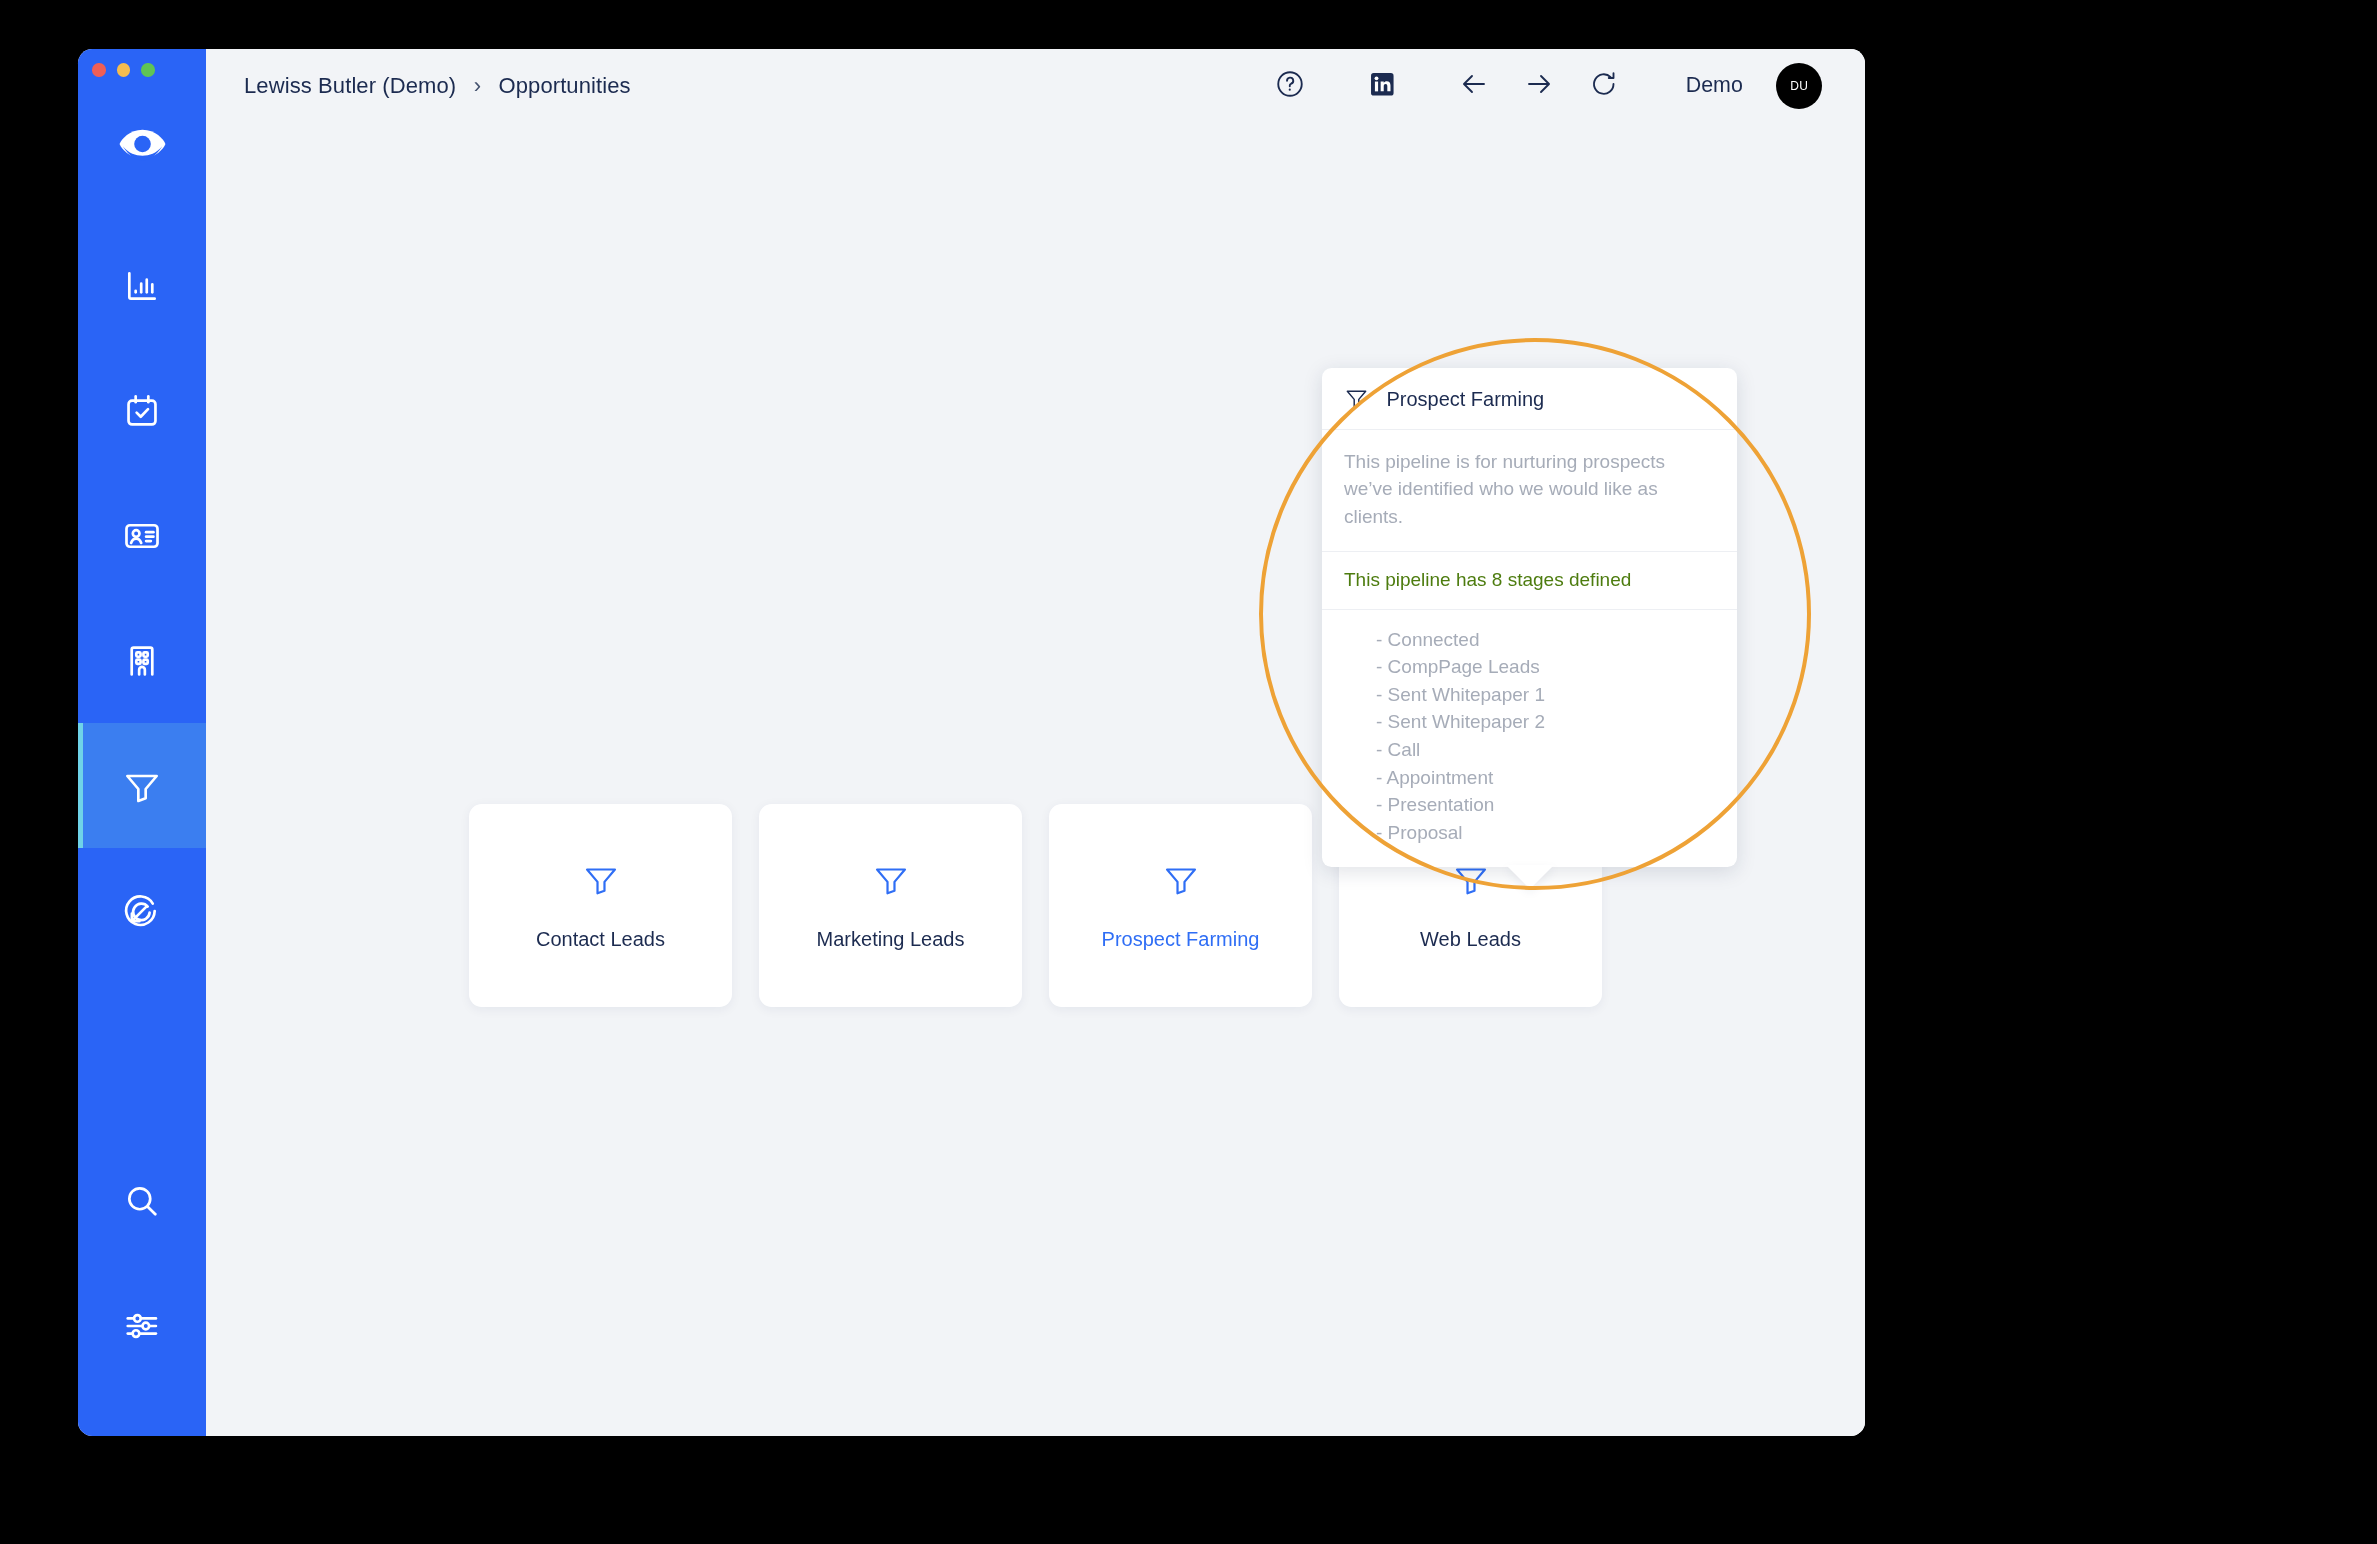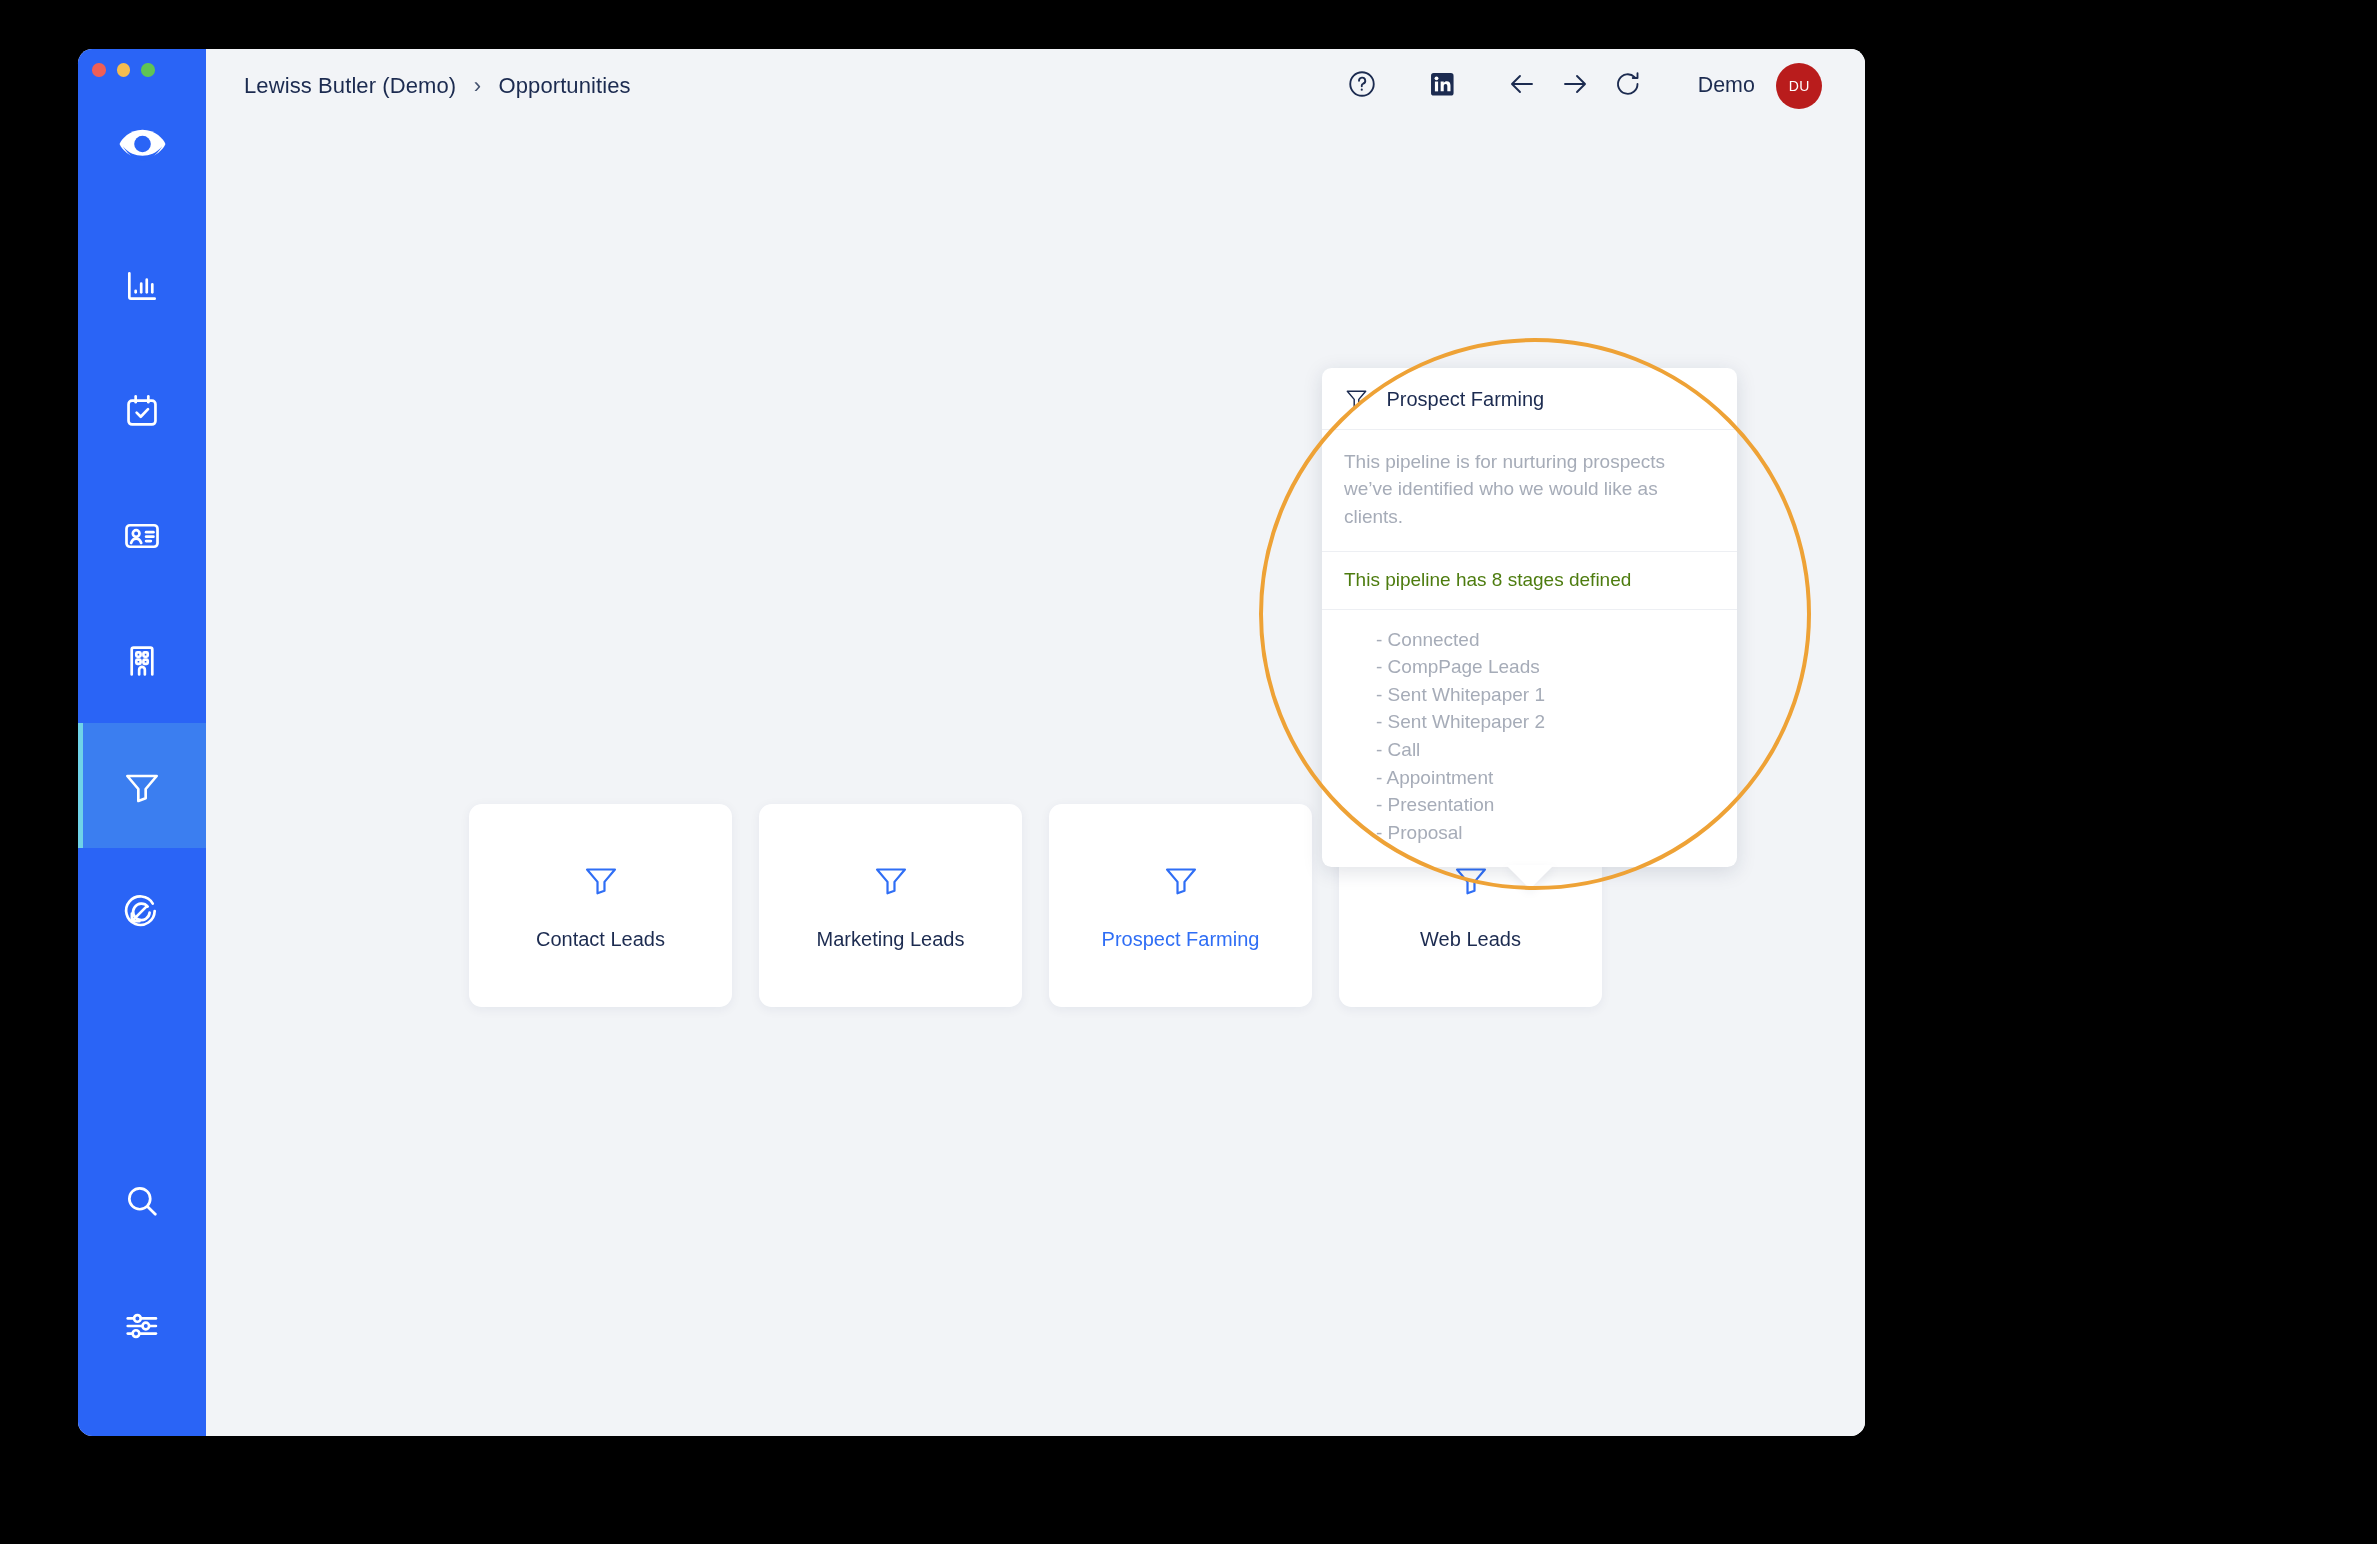--- a/index.html
+++ b/index.html
@@ -86,39 +86,39 @@
     color: #1c2b50;
     letter-spacing: 0.1px;
   }
   #breadcrumb .crumb { cursor: pointer; white-space: nowrap; }
   #breadcrumb .chev { color: #45526f; font-size: 22px; line-height: 1; }
 
   #topbar-actions {
     margin-left: auto;
     display: flex;
     align-items: center;
-    gap: 4px;
+    gap: 16px;
   }
   .tb-btn {
     width: 49px; height: 49px;
     display: flex; align-items: center; justify-content: center;
     cursor: pointer;
   }
   .tb-gap-lg { margin-right: 27px; }
   #demo-label {
     font-size: 21.4px; color: #1c2b50;
     margin-left: 41px; margin-right: 17.4px;
     white-space: nowrap;
   }
   #avatar {
     width: 46px; height: 46px; border-radius: 50%;
-    background: #b91c1c;
+    background: #000000;
     color: #ffffff;
     display: flex; align-items: center; justify-content: center;
-    font-size: 14px; letter-spacing: 0.4px;
+    font-size: 12px; letter-spacing: 0.4px;
     cursor: pointer;
     margin-right: 4.8px;
   }
 
   
   #content {
     flex: 1;
     position: relative;
   }
 

